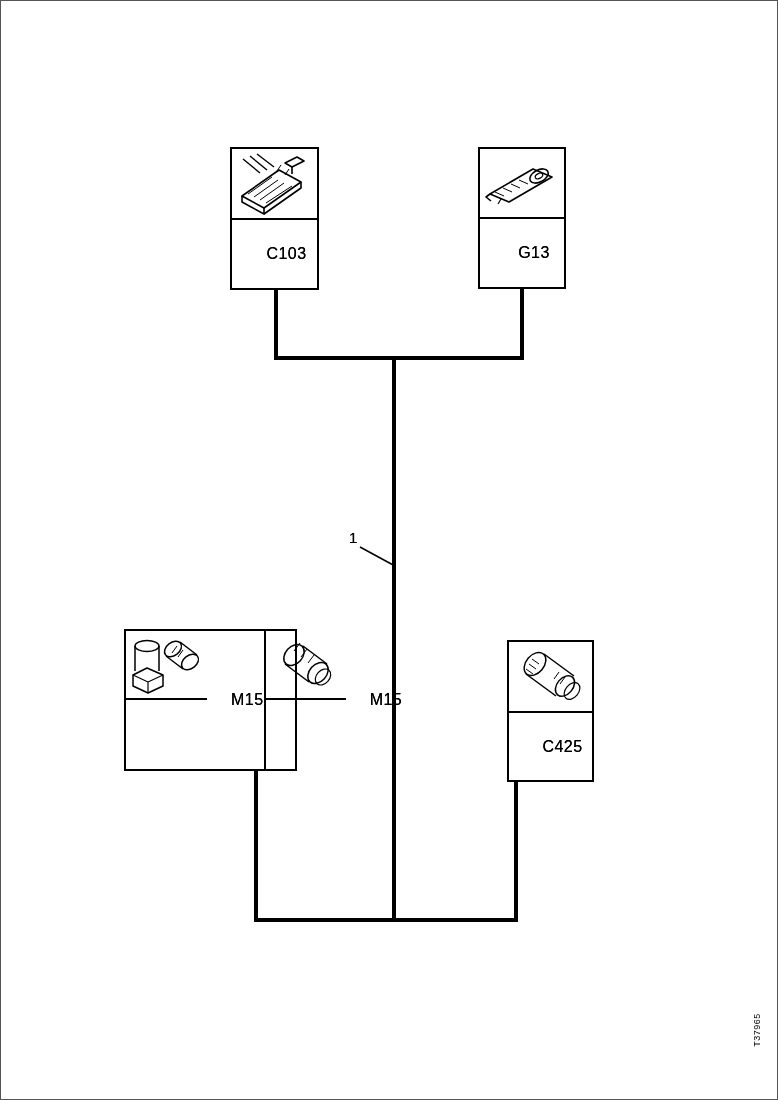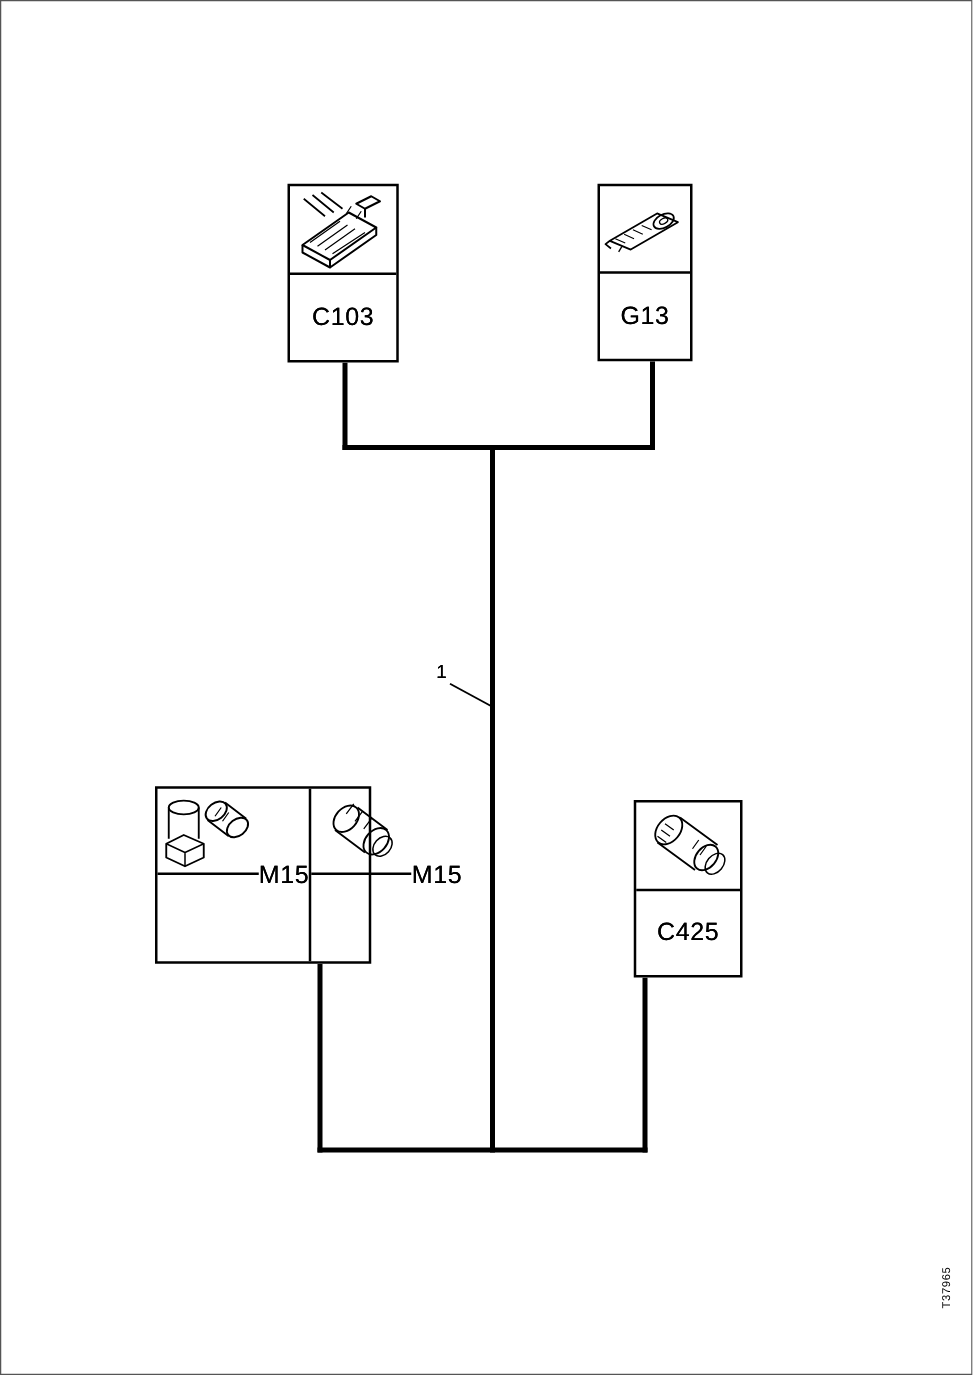--- a/index.html
+++ b/index.html
@@ -24,23 +24,24 @@
   }
   .comp-img{
     border-bottom:2px solid #000;
     display:flex;align-items:center;justify-content:center;
     overflow:hidden;
     box-sizing:border-box;
   }
   .comp-label{
     flex:1;
     display:flex;align-items:center;justify-content:center;
-    font-size:20px;
+    font-size:16px;
     letter-spacing:0.5px;
     text-shadow:0 0 0.5px #000;
+    padding-left:24px;
   }
   .duo{flex-direction:row;}
   .duo-col{display:flex;flex-direction:row;flex:1;}
   .duo-col + .duo-col{border-left:2px solid #000;}
   .wire{position:absolute;background:#000;}
   .callout-label{
     position:absolute;
     font-size:15px;
     text-shadow:0 0 0.5px #000;
   }
@@ -86,21 +87,21 @@
           <path d="M10 9 L27 23 M17 6 L34 20 M24 4 L41 17" stroke-width="1.4"></path>
           <path d="M52 13 L64 7 L71 11 L59 17 Z"></path>
           <path d="M59 17 L59 24"></path>
           <path d="M44 21 l4 -6 M52 25 l4 -6" stroke-width="1"></path>
         </g>
       </svg>
     </div>
     <div class="comp-label">C103</div>
   </div>
 
-  <div class="comp" style="left:477px;top:146px;width:76px;height:142px;">
+  <div class="comp" style="left:477px;top:146px;width:88px;height:142px;">
     <div class="comp-img" style="height:70px;">
       <svg width="82" height="66" viewBox="0 0 82 66">
         <g stroke="#000" fill="none" stroke-width="1.6" stroke-linejoin="round">
           <path d="M9 44 L52 19 L71 27 L28 52 Z"></path>
           <ellipse cx="58" cy="26" rx="10" ry="6" transform="rotate(-28 58 26)"></ellipse>
           <ellipse cx="58" cy="26" rx="4" ry="2.4" transform="rotate(-28 58 26)" stroke-width="1.2"></ellipse>
           <path d="M14 42 l9 4 M22 38 l9 4 M30 34 l9 4 M38 30 l9 4" stroke-width="1"></path>
           <path d="M9 44 l-4 3 5 4"></path>
           <path d="M20 49 l-3 5" stroke-width="1.2"></path>
         </g>

